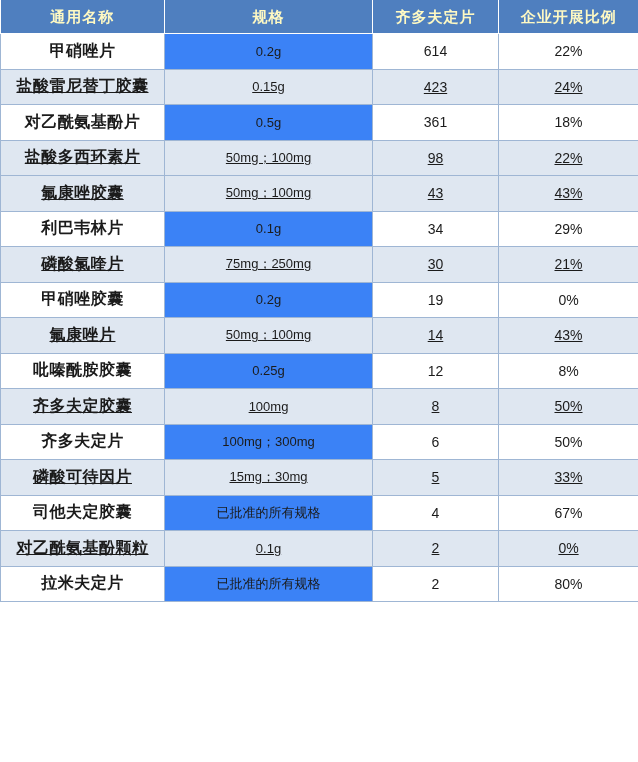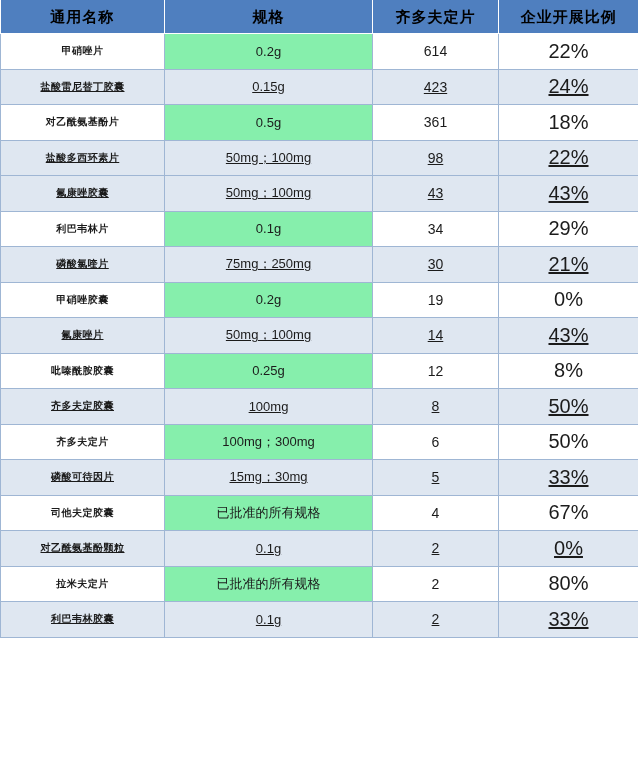--- a/index.html
+++ b/index.html
@@ -18,21 +18,21 @@
     border-collapse: collapse;
     table-layout: fixed;
   }
   #drug-table col.c0 { width: 164px; }
   #drug-table col.c1 { width: 208px; }
   #drug-table col.c2 { width: 126px; }
   #drug-table col.c3 { width: 140px; }
 
   #drug-table thead th {
     background: #4f7fbf;
-    color: #000000;
+    color: #fef9c3;
     font-size: 15px;
     font-weight: bold;
     height: 33px;
     line-height: 33px;
     text-align: center;
     border-right: 1px solid #ffffff;
     border-bottom: 1px solid #ffffff;
     padding: 0;
     letter-spacing: 1px;
   }
@@ -41,35 +41,35 @@
   #drug-table tbody td {
     height: 35.5px;
     border: 1px solid #9fb6d4;
     text-align: center;
     vertical-align: middle;
     padding: 0 2px;
     color: #1b1b1b;
     box-sizing: border-box;
   }
   #drug-table tbody td.name {
-    font-size: 10px;
+    font-size: 16px;
     font-weight: bold;
     background: #ffffff;
     letter-spacing: 0.5px;
   }
   #drug-table tbody td.spec {
     font-size: 13px;
-    background: #86efac;
+    background: #3b82f6;
   }
   #drug-table tbody td.count {
     font-size: 14px;
     background: #ffffff;
   }
   #drug-table tbody td.ratio {
-    font-size: 20px;
+    font-size: 14px;
     background: #ffffff;
   }
   #drug-table tbody tr.alt td {
     background: #dfe7f1;
     text-decoration: underline;
   }
   #drug-table tbody tr.alt td.spec,
   #drug-table tbody tr.alt td.count,
   #drug-table tbody tr.alt td.ratio,
   #drug-table tbody tr.alt td.name {
@@ -184,20 +184,14 @@
         <td class="spec">0.1g</td>
         <td class="count">2</td>
         <td class="ratio">0%</td>
       </tr>
       <tr>
         <td class="name">拉米夫定片</td>
         <td class="spec">已批准的所有规格</td>
         <td class="count">2</td>
         <td class="ratio">80%</td>
       </tr>
-      <tr class="alt">
-        <td class="name">利巴韦林胶囊</td>
-        <td class="spec">0.1g</td>
-        <td class="count">2</td>
-        <td class="ratio">33%</td>
-      </tr>
     </tbody>
 </table>
 
 </body></html>

